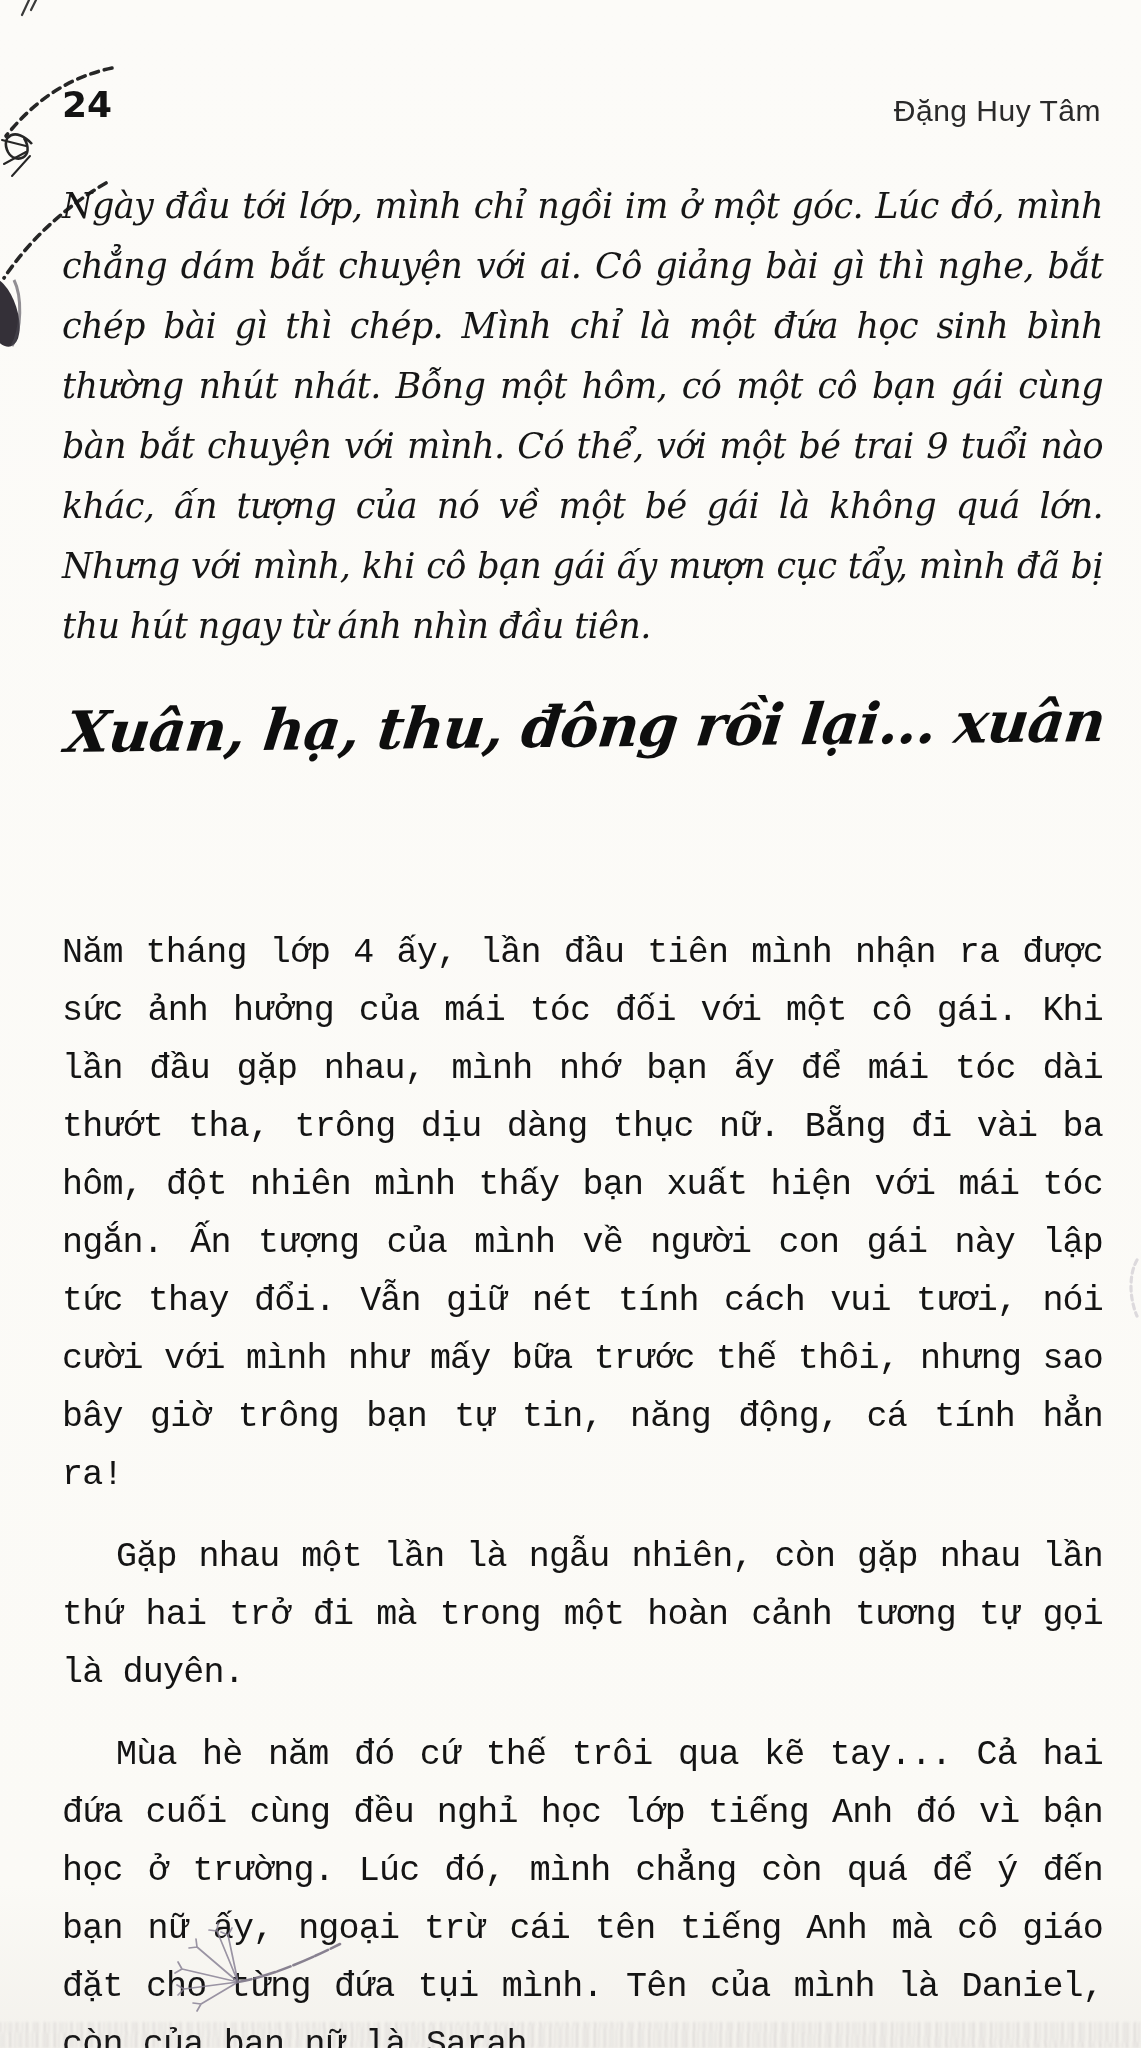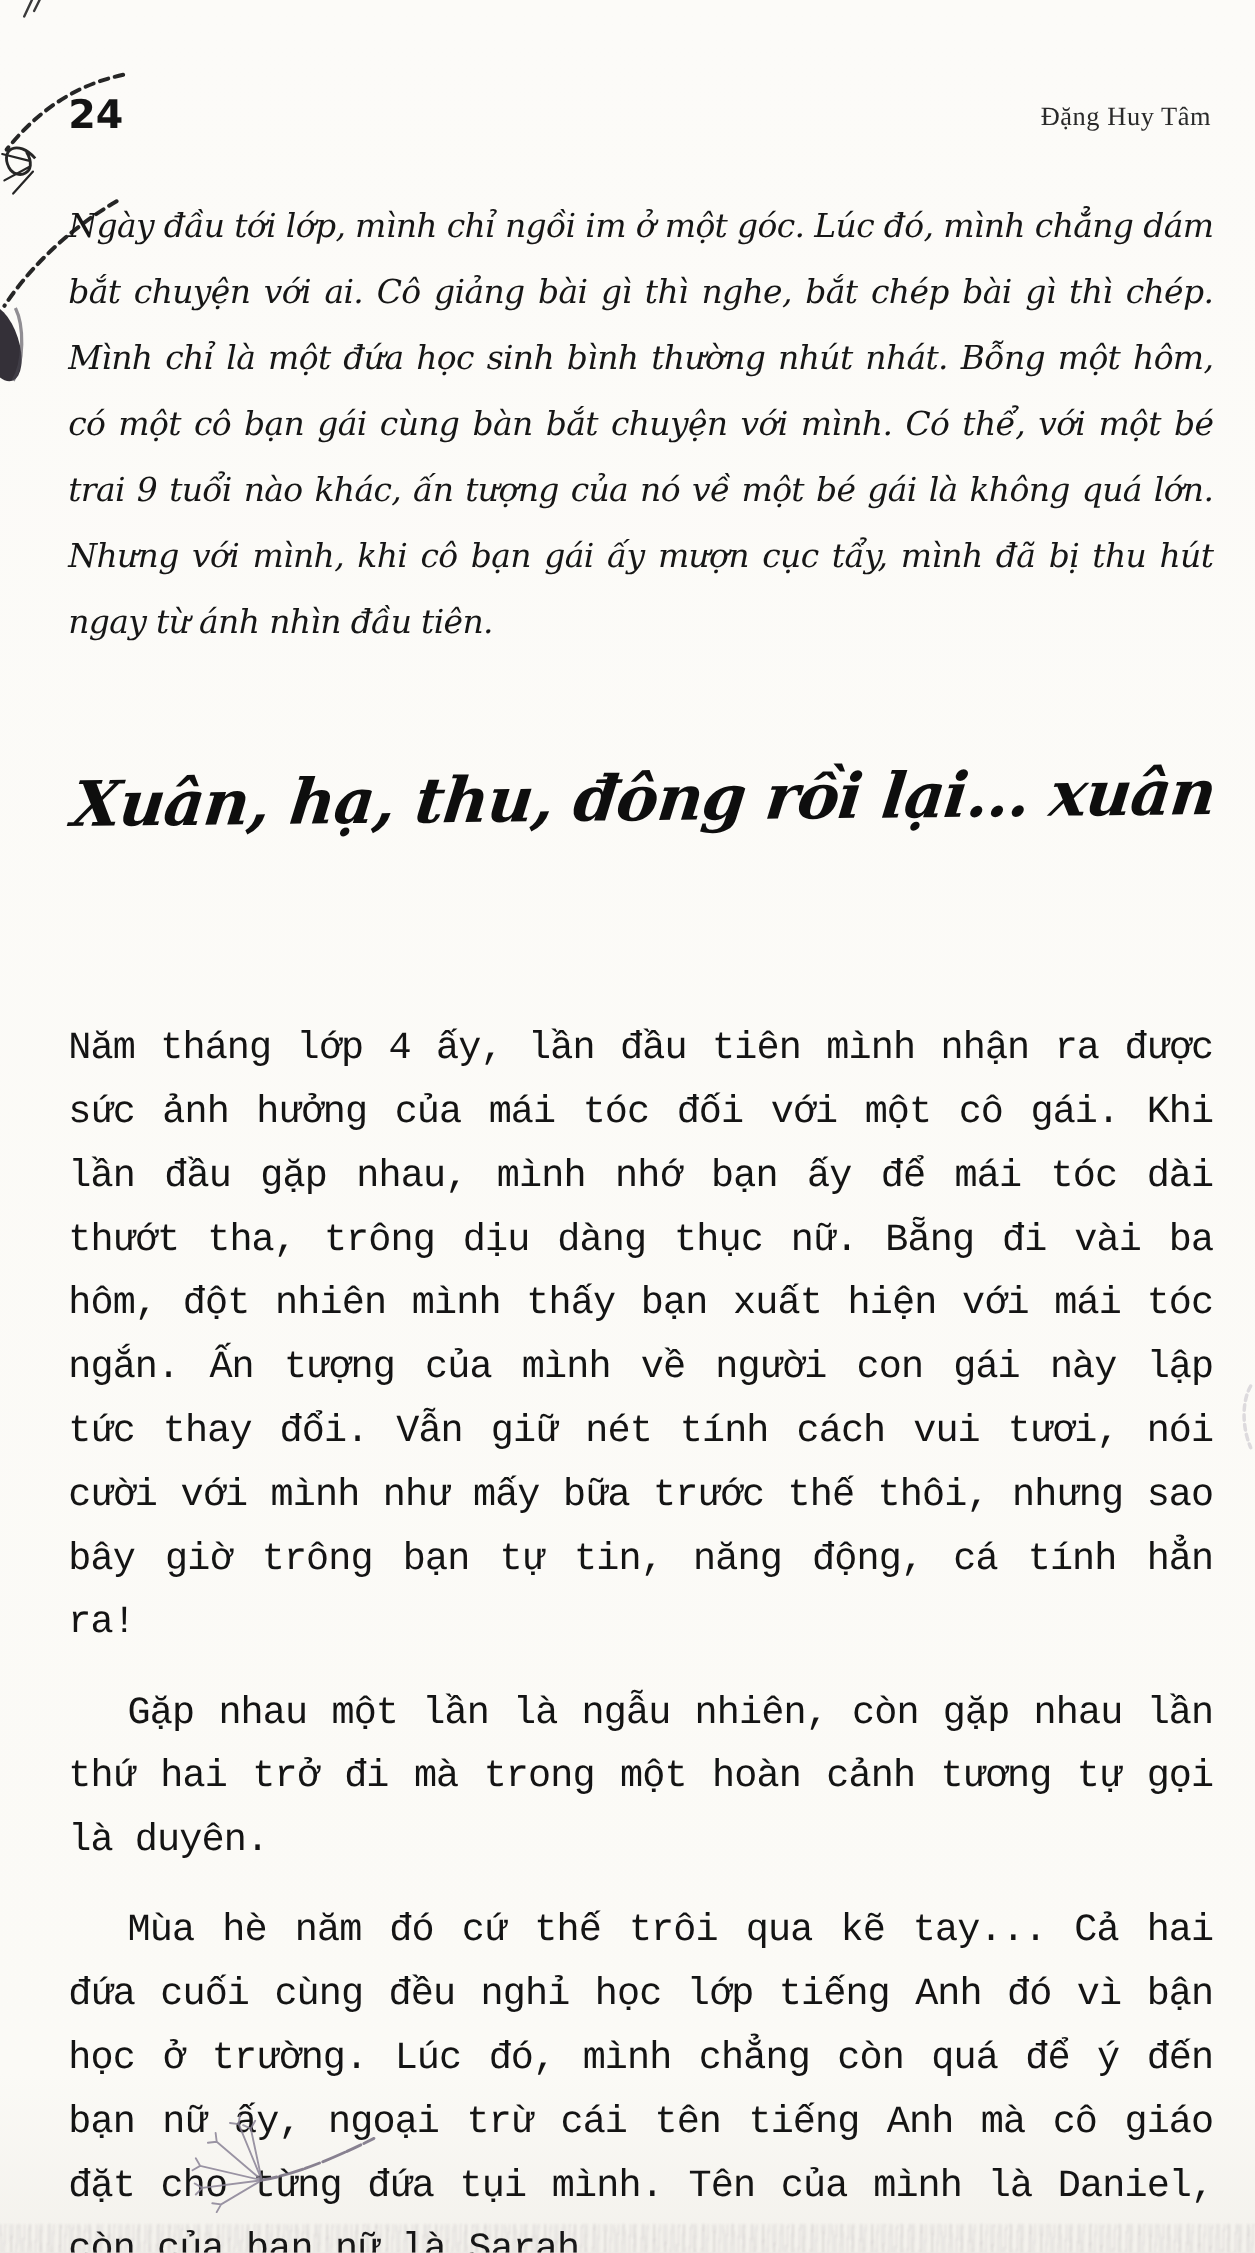--- a/index.html
+++ b/index.html
@@ -18,31 +18,31 @@
     position: absolute;
     left: 62px; top: 84px;
     font-family: "DejaVu Sans", "Liberation Sans", sans-serif;
     font-weight: bold;
     font-size: 36px;
     color: #141414;
   }
   .running-head-author {
     position: absolute;
     right: 40px; top: 94px;
-    font-family: Liberation Serif, serif;
-    font-size: 24px;
+    font-family: Liberation Sans, sans-serif;
+    font-size: 30px;
     letter-spacing: 0.5px;
     color: #2a2a2a;
   }
   .intro-para {
     position: absolute;
     left: 62px; top: 176px;
     width: 1041px;
     font-style: italic;
-    font-size: 30px;
+    font-size: 35px;
     line-height: 60px;
     letter-spacing: -0.6px;
     text-align: justify;
     color: #161616;
   }
   .section-heading {
     position: absolute;
     left: 62px; top: 698px;
     font-size: 57px;
     font-weight: bold;

